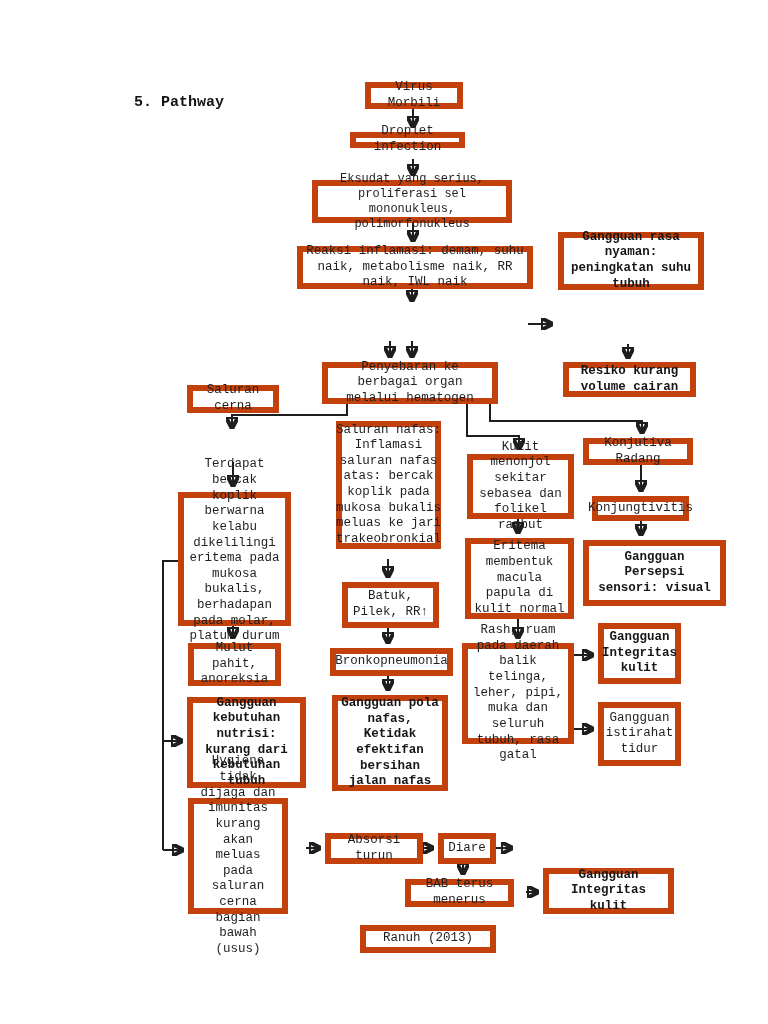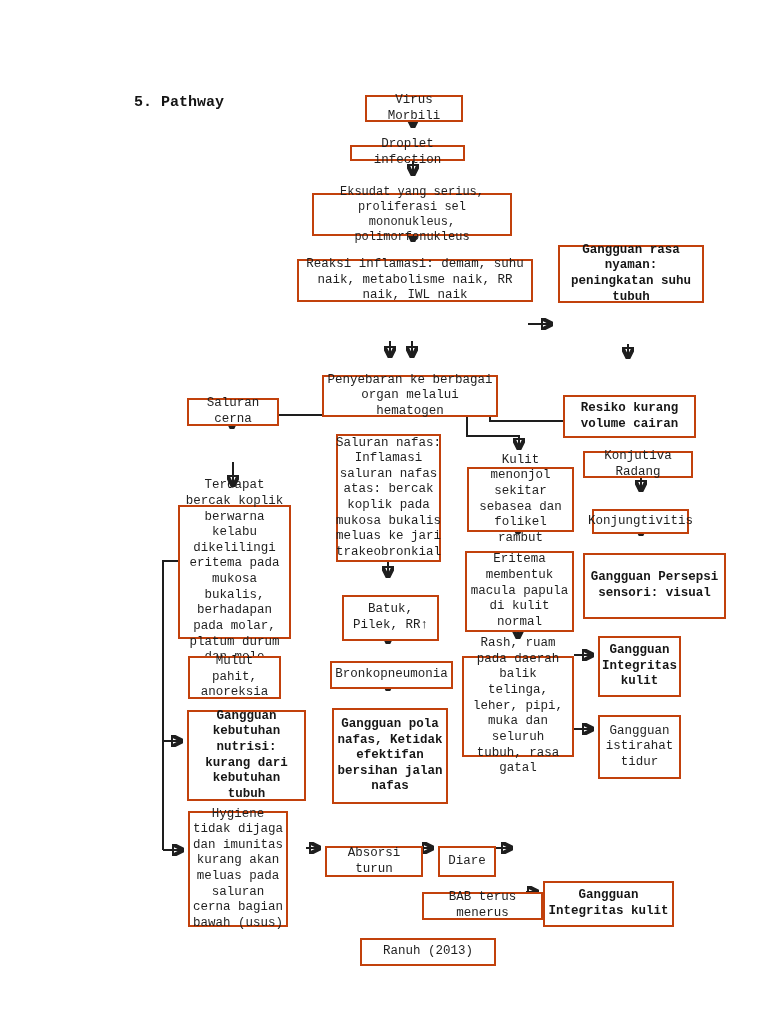--- a/index.html
+++ b/index.html
@@ -26,27 +26,26 @@
     font-weight: bold;
     color: #141414;
   }
   .box {
     position: absolute;
     box-sizing: border-box;
     display: flex;
     align-items: center;
     justify-content: center;
     text-align: center;
-    border: 2px solid #c2410c;
+    border: 6px solid #c2410c;
     background: #ffffff;
     font-size: 12.5px;
     line-height: 1.25;
     padding: 2px 3px;
     color: #1f1f1f;
-    margin-top: 13px;
   }
   .bold { font-weight: bold; color: #161616; }
   .fs12 { font-size: 12px; }
   svg.connectors {
     position: absolute;
     left: 0;
     top: 0;
     pointer-events: none;
   }
   svg.connectors path {
@@ -99,37 +98,37 @@
     <path d="M463,864 L463,875" marker-end="url(#ah)"></path>
     <path d="M526,892 L539,892" marker-end="url(#ah)"></path>
   </svg>
 
   <div class="box" style="left:365px;top:82px;width:98px;height:27px">Virus Morbili</div>
   <div class="box" style="left:350px;top:132px;width:115px;height:16px">Droplet infection</div>
   <div class="box fs12" style="left:312px;top:180px;width:200px;height:43px">Eksudat yang serius, proliferasi sel mononukleus, polimorfonukleus</div>
   <div class="box" style="left:297px;top:246px;width:236px;height:43px">Reaksi inflamasi: demam, suhu naik, metabolisme naik, RR naik, IWL naik</div>
   <div class="box bold" style="left:558px;top:232px;width:146px;height:58px">Gangguan rasa nyaman: peningkatan suhu tubuh</div>
   <div class="box" style="left:322px;top:362px;width:176px;height:42px">Penyebaran ke berbagai organ melalui hematogen</div>
-  <div class="box bold" style="left:563px;top:382px;width:133px;height:43px">Resiko kurang volume cairan</div>
+  <div class="box bold" style="left:563px;top:362px;width:133px;height:35px">Resiko kurang volume cairan</div>
   <div class="box" style="left:187px;top:385px;width:92px;height:28px">Saluran cerna</div>
   <div class="box" style="left:336px;top:421px;width:105px;height:128px">Saluran nafas: Inflamasi saluran nafas atas: bercak koplik pada mukosa bukalis meluas ke jari trakeobronkial</div>
   <div class="box" style="left:467px;top:454px;width:107px;height:65px">Kulit menonjol sekitar sebasea dan folikel rambut</div>
   <div class="box" style="left:583px;top:438px;width:110px;height:27px">Konjutiva Radang</div>
   <div class="box" style="left:592px;top:496px;width:97px;height:25px">Konjungtivitis</div>
   <div class="box bold" style="left:583px;top:540px;width:143px;height:66px">Gangguan Persepsi sensori: visual</div>
   <div class="box" style="left:178px;top:492px;width:113px;height:134px">Terdapat bercak koplik berwarna kelabu dikelilingi eritema pada mukosa bukalis, berhadapan pada molar, platum durum dan mole</div>
   <div class="box" style="left:188px;top:643px;width:93px;height:43px">Mulut pahit, anoreksia</div>
   <div class="box bold" style="left:187px;top:697px;width:119px;height:91px">Gangguan kebutuhan nutrisi: kurang dari kebutuhan tubuh</div>
   <div class="box" style="left:188px;top:798px;width:100px;height:116px">Hygiene tidak dijaga dan imunitas kurang akan meluas pada saluran cerna bagian bawah (usus)</div>
   <div class="box" style="left:342px;top:582px;width:97px;height:46px">Batuk, Pilek, RR↑</div>
   <div class="box" style="left:330px;top:648px;width:123px;height:28px">Bronkopneumonia</div>
   <div class="box bold" style="left:332px;top:695px;width:116px;height:96px">Gangguan pola nafas, Ketidak efektifan bersihan jalan nafas</div>
   <div class="box" style="left:465px;top:538px;width:109px;height:81px">Eritema membentuk macula papula di kulit normal</div>
   <div class="box" style="left:462px;top:643px;width:112px;height:101px">Rash, ruam pada daerah balik telinga, leher, pipi, muka dan seluruh tubuh, rasa gatal</div>
   <div class="box bold" style="left:598px;top:623px;width:83px;height:61px">Gangguan Integritas kulit</div>
   <div class="box" style="left:598px;top:702px;width:83px;height:64px">Gangguan istirahat tidur</div>
   <div class="box" style="left:325px;top:833px;width:98px;height:31px">Absorsi turun</div>
   <div class="box" style="left:438px;top:833px;width:58px;height:31px">Diare</div>
-  <div class="box" style="left:422px;top:879px;width:121px;height:28px">BAB terus menerus</div>
+  <div class="box" style="left:405px;top:879px;width:109px;height:28px">BAB terus menerus</div>
   <div class="box bold" style="left:543px;top:868px;width:131px;height:46px">Gangguan Integritas kulit</div>
   <div class="box" style="left:360px;top:925px;width:136px;height:28px">Ranuh (2013)</div>
 
 </div>
 
 </body></html>

